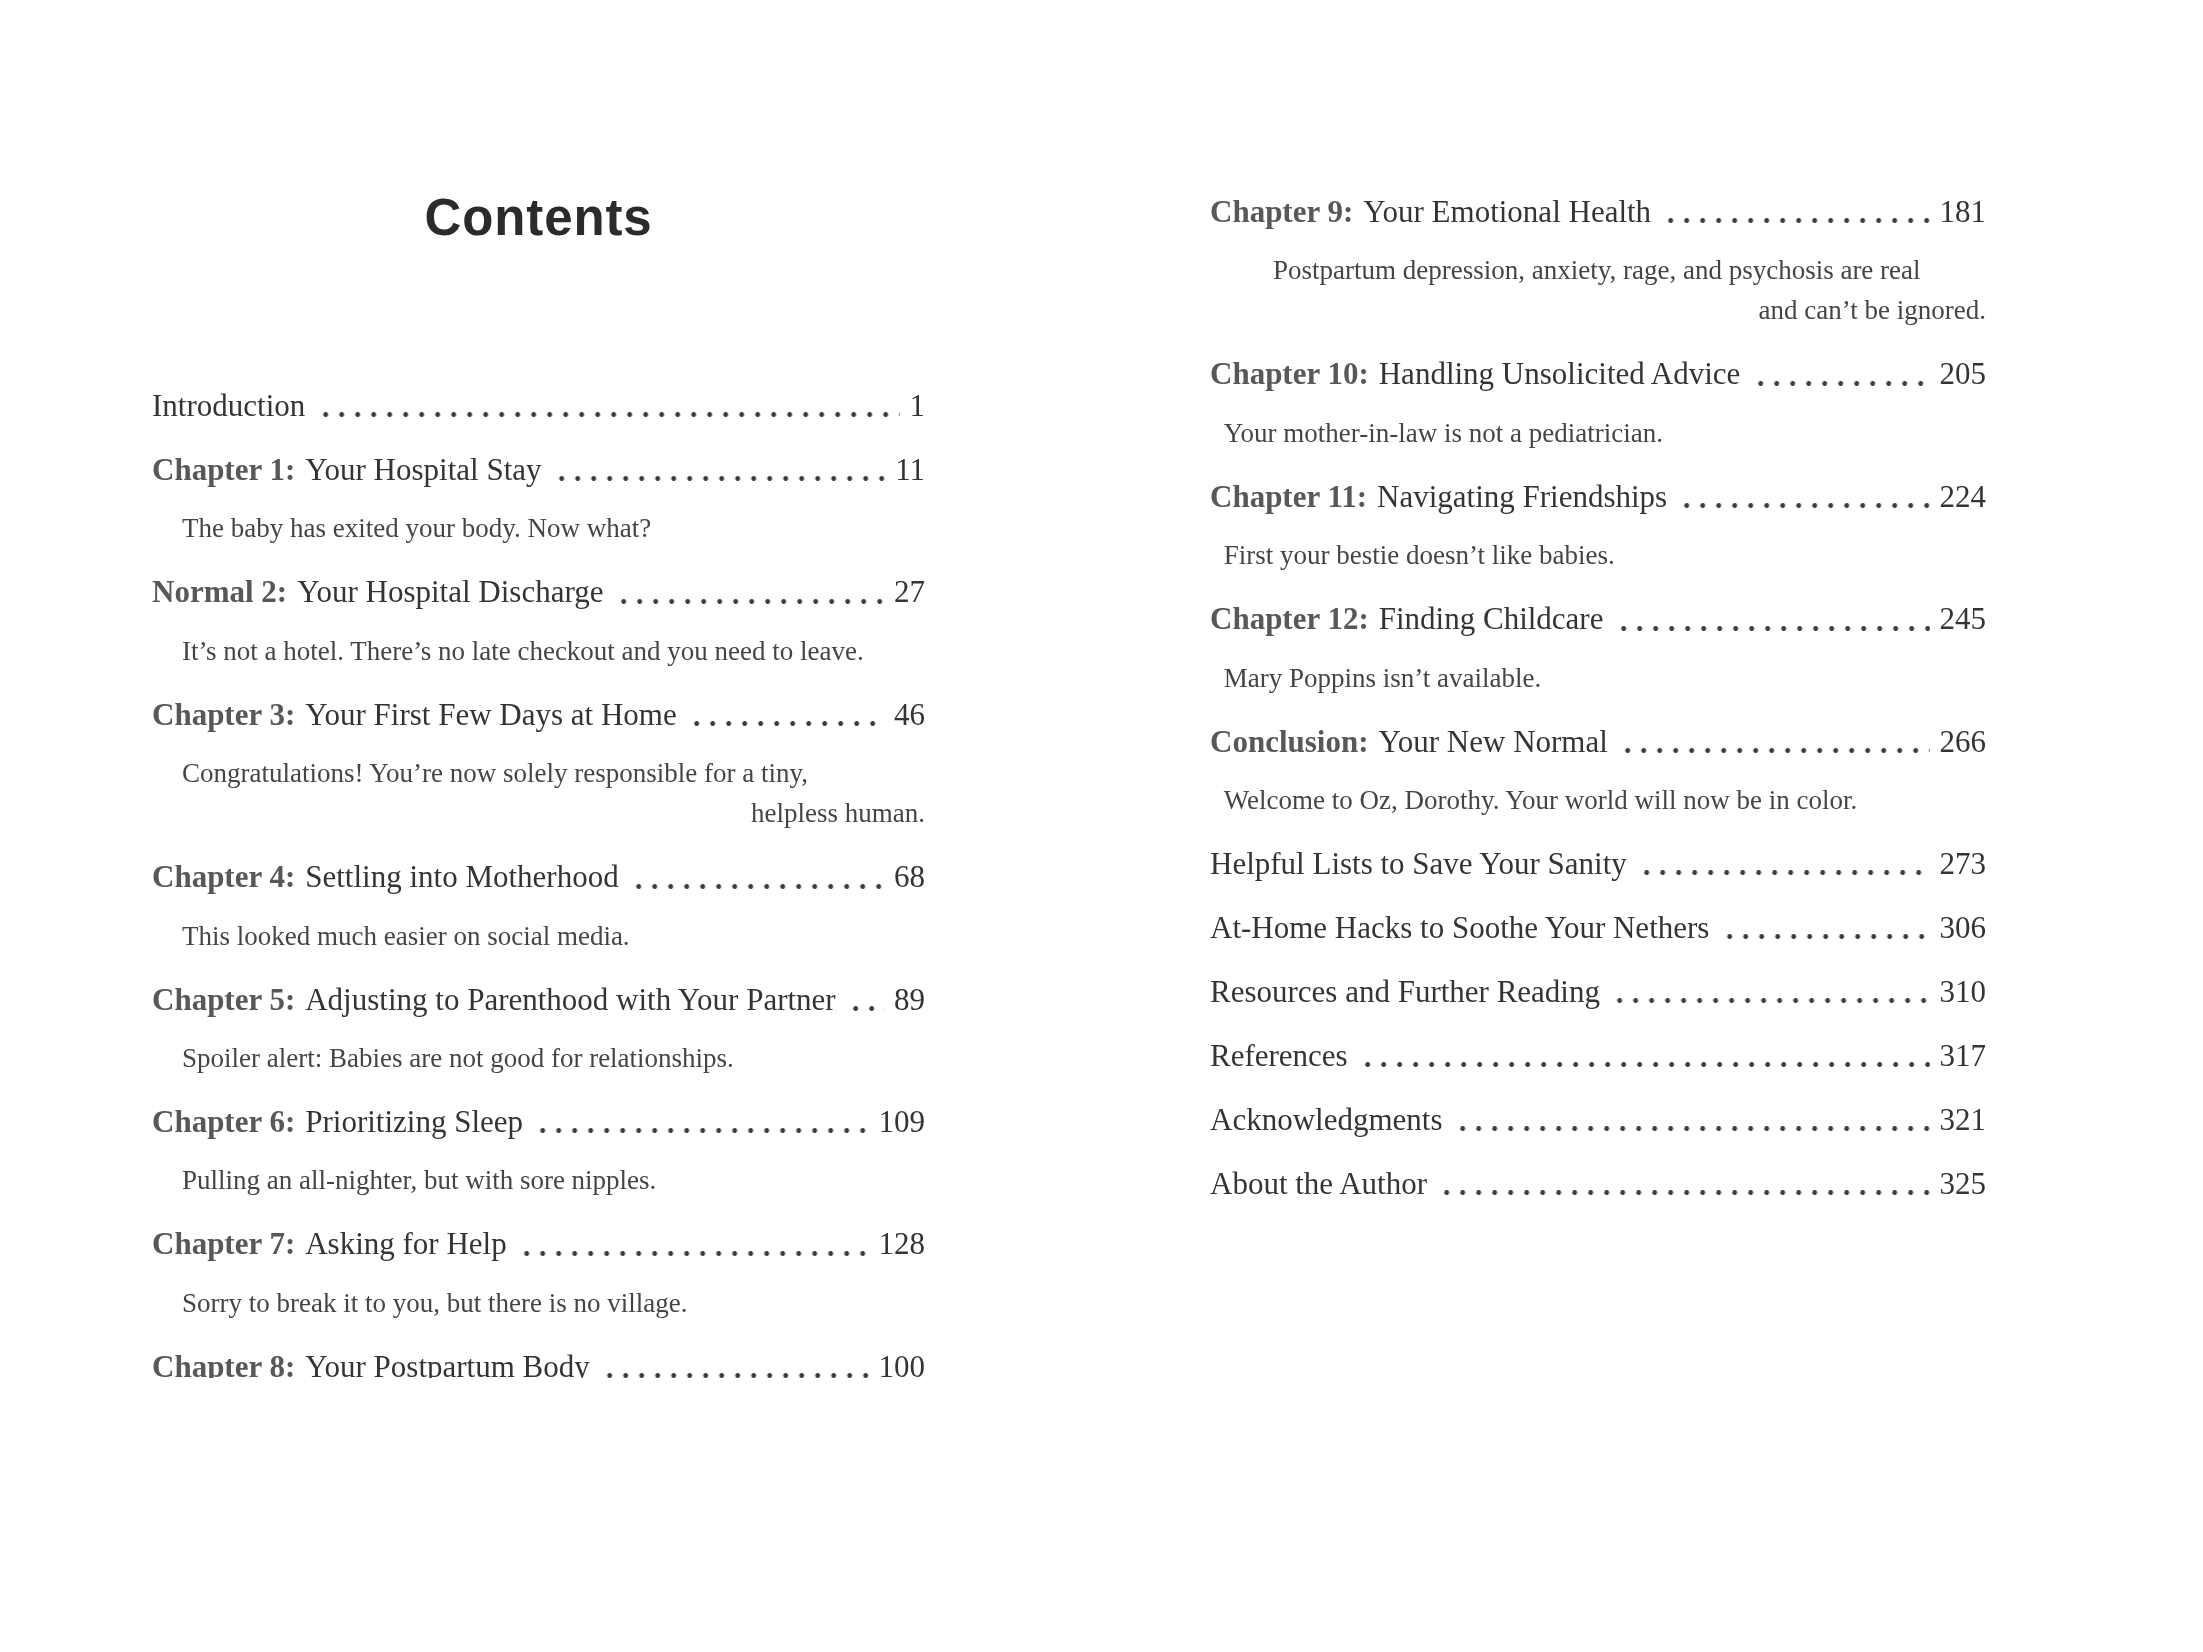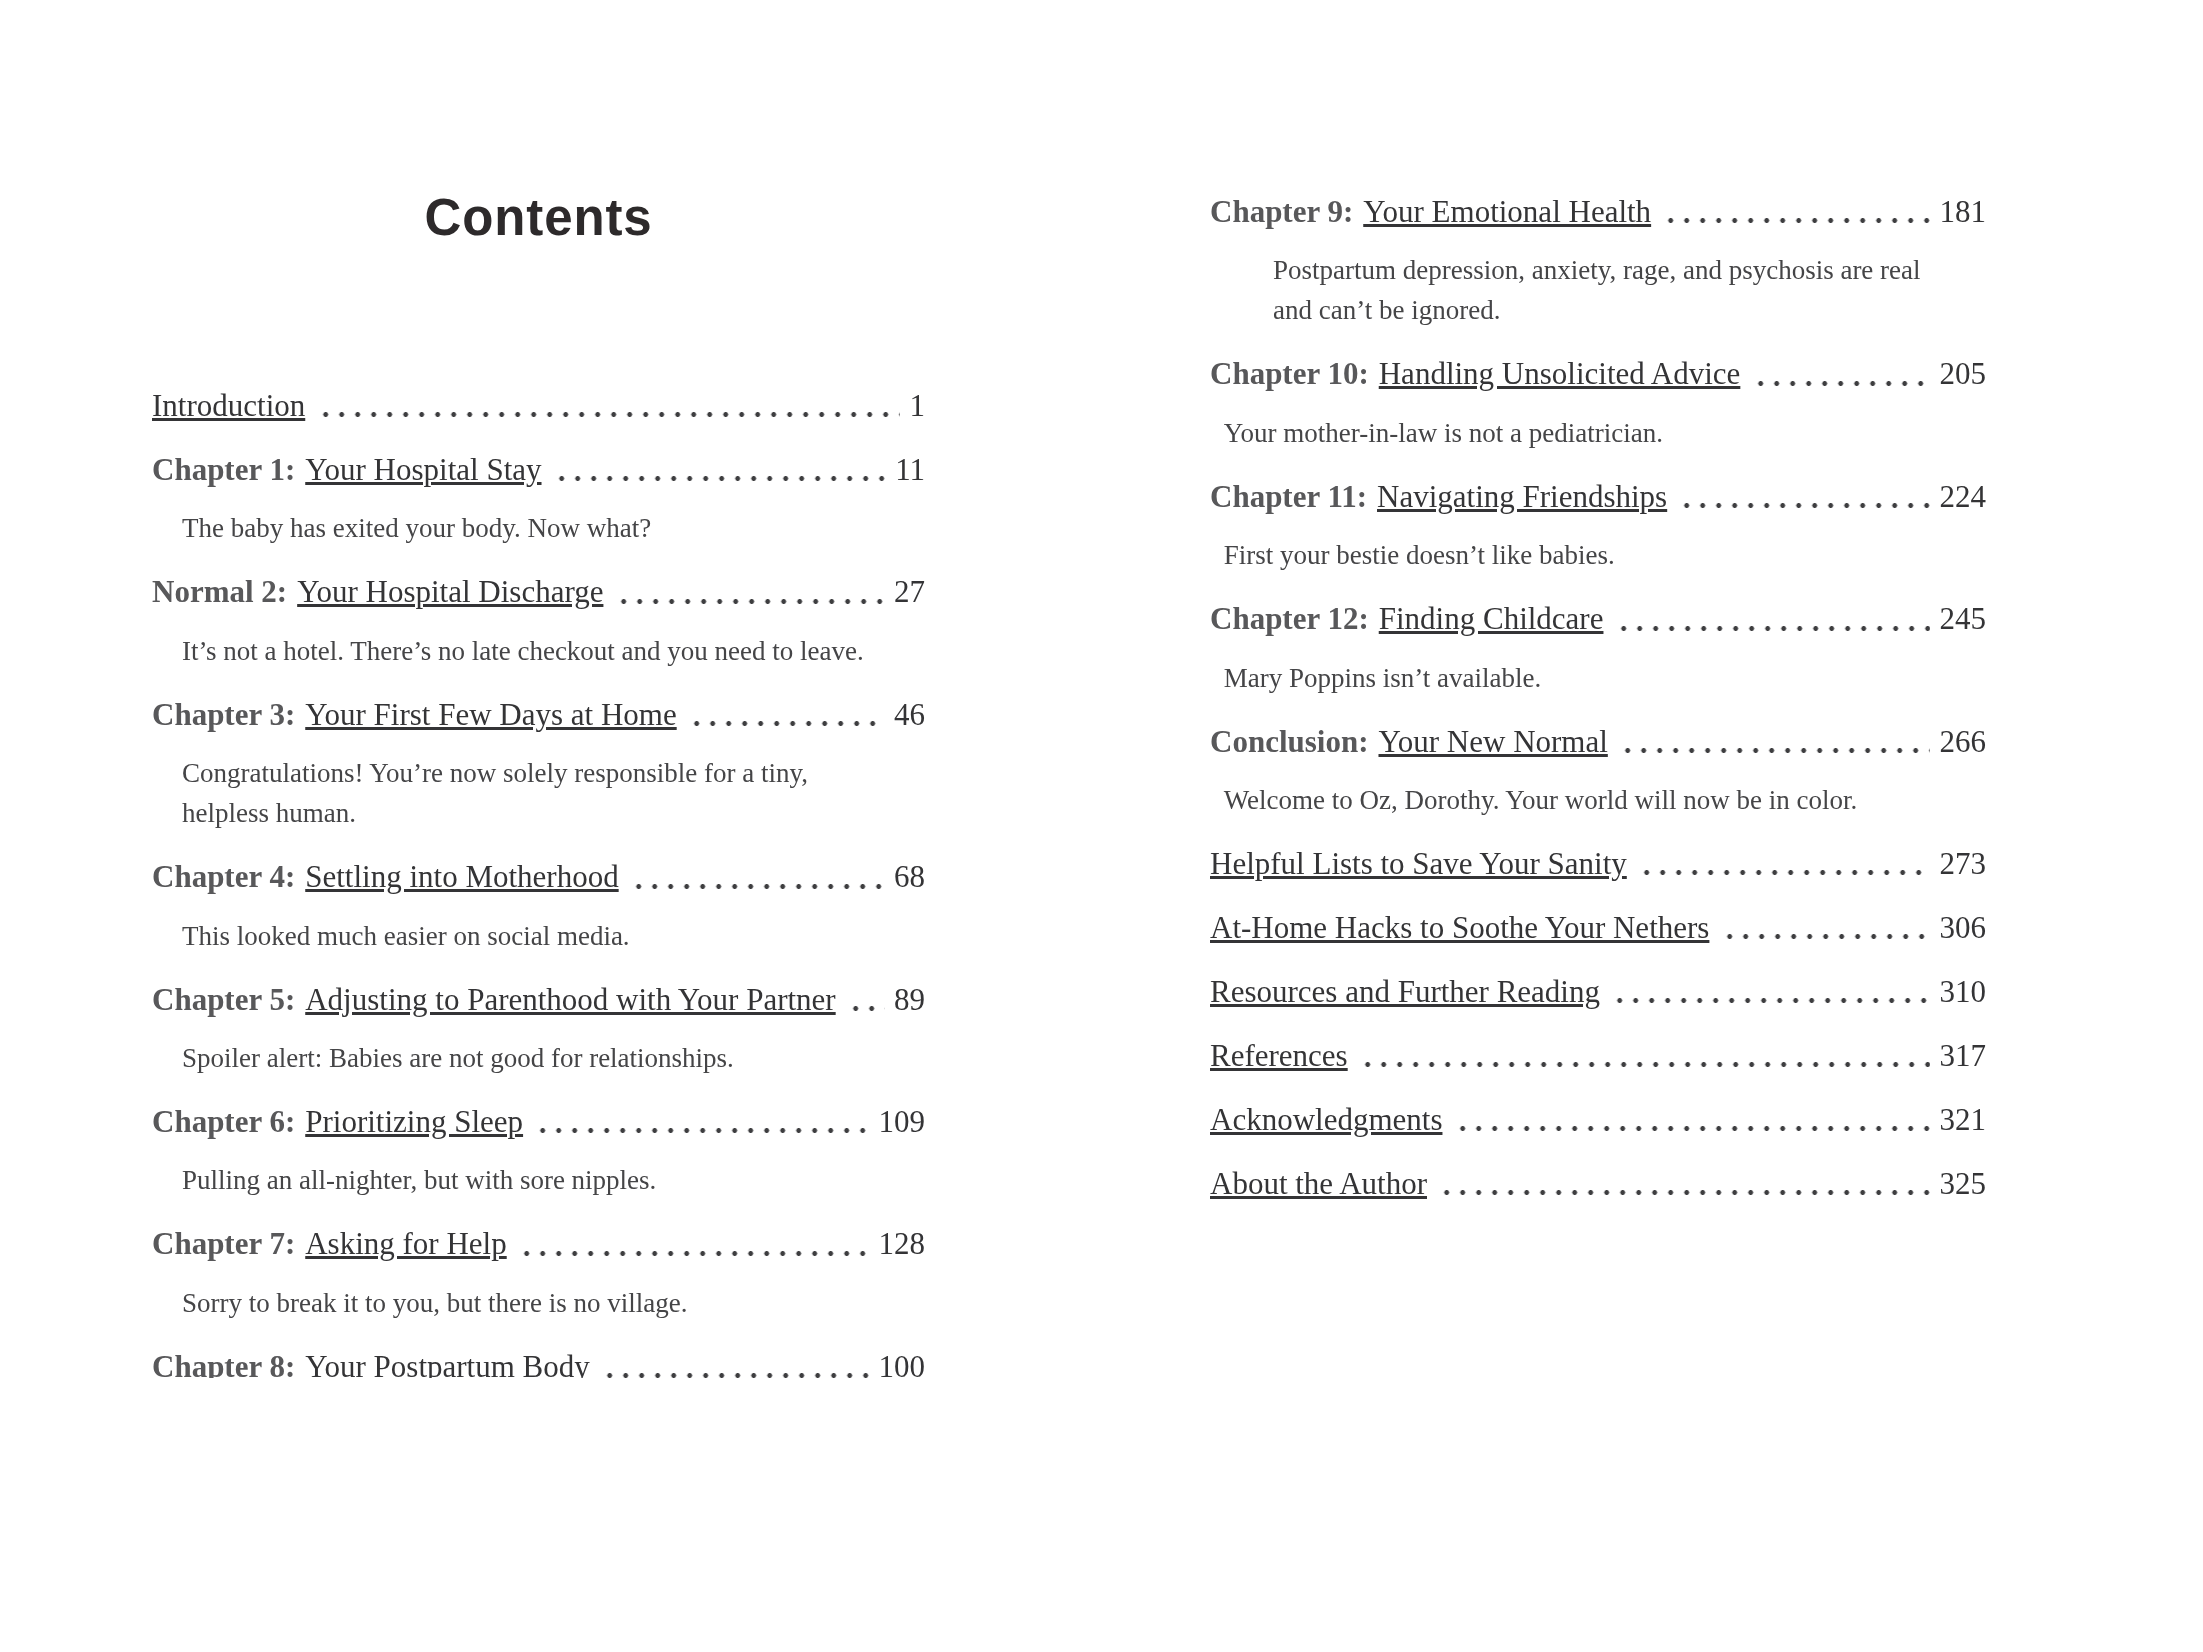--- a/index.html
+++ b/index.html
@@ -52,21 +52,20 @@
   .label {
     font-weight: bold;
     color: #58585a;
     margin-right: 10px;
     flex: 0 0 auto;
   }
   .label:empty { display: none; margin: 0; }
   .rtitle {
     color: #343436;
     flex: 0 0 auto;
-    text-decoration: underline;
   }
   .leader {
     flex: 1 1 auto;
     min-width: 22px;
     height: 40px;
     align-self: flex-end;
     margin: 0 9.2px 0 8.3px;
     background-image: radial-gradient(circle, #3d3d3f 2.2px, rgba(0,0,0,0) 2.8px);
     background-size: 16px 7.3px;
     background-repeat: repeat-x;
@@ -79,21 +78,21 @@
 
   .sub {
     margin: 18.4px 0 0 30px;
     font-size: 27px;
     line-height: 40px;
     color: #454547;
   }
   .col-right .sub { margin-left: 13.8px; }
   .col-right .sub.deep { margin-left: 63px; }
   .sub span:empty { display: none; }
-  .sub .sub2 { display: block; }
+  .sub .sub2 { display: block; text-align: right; }
 </style>
 </head>
 <body>
 
 <div class="page">
 
   <h1 class="contents-title">Contents</h1>
 
   <div class="col col-left">
 

